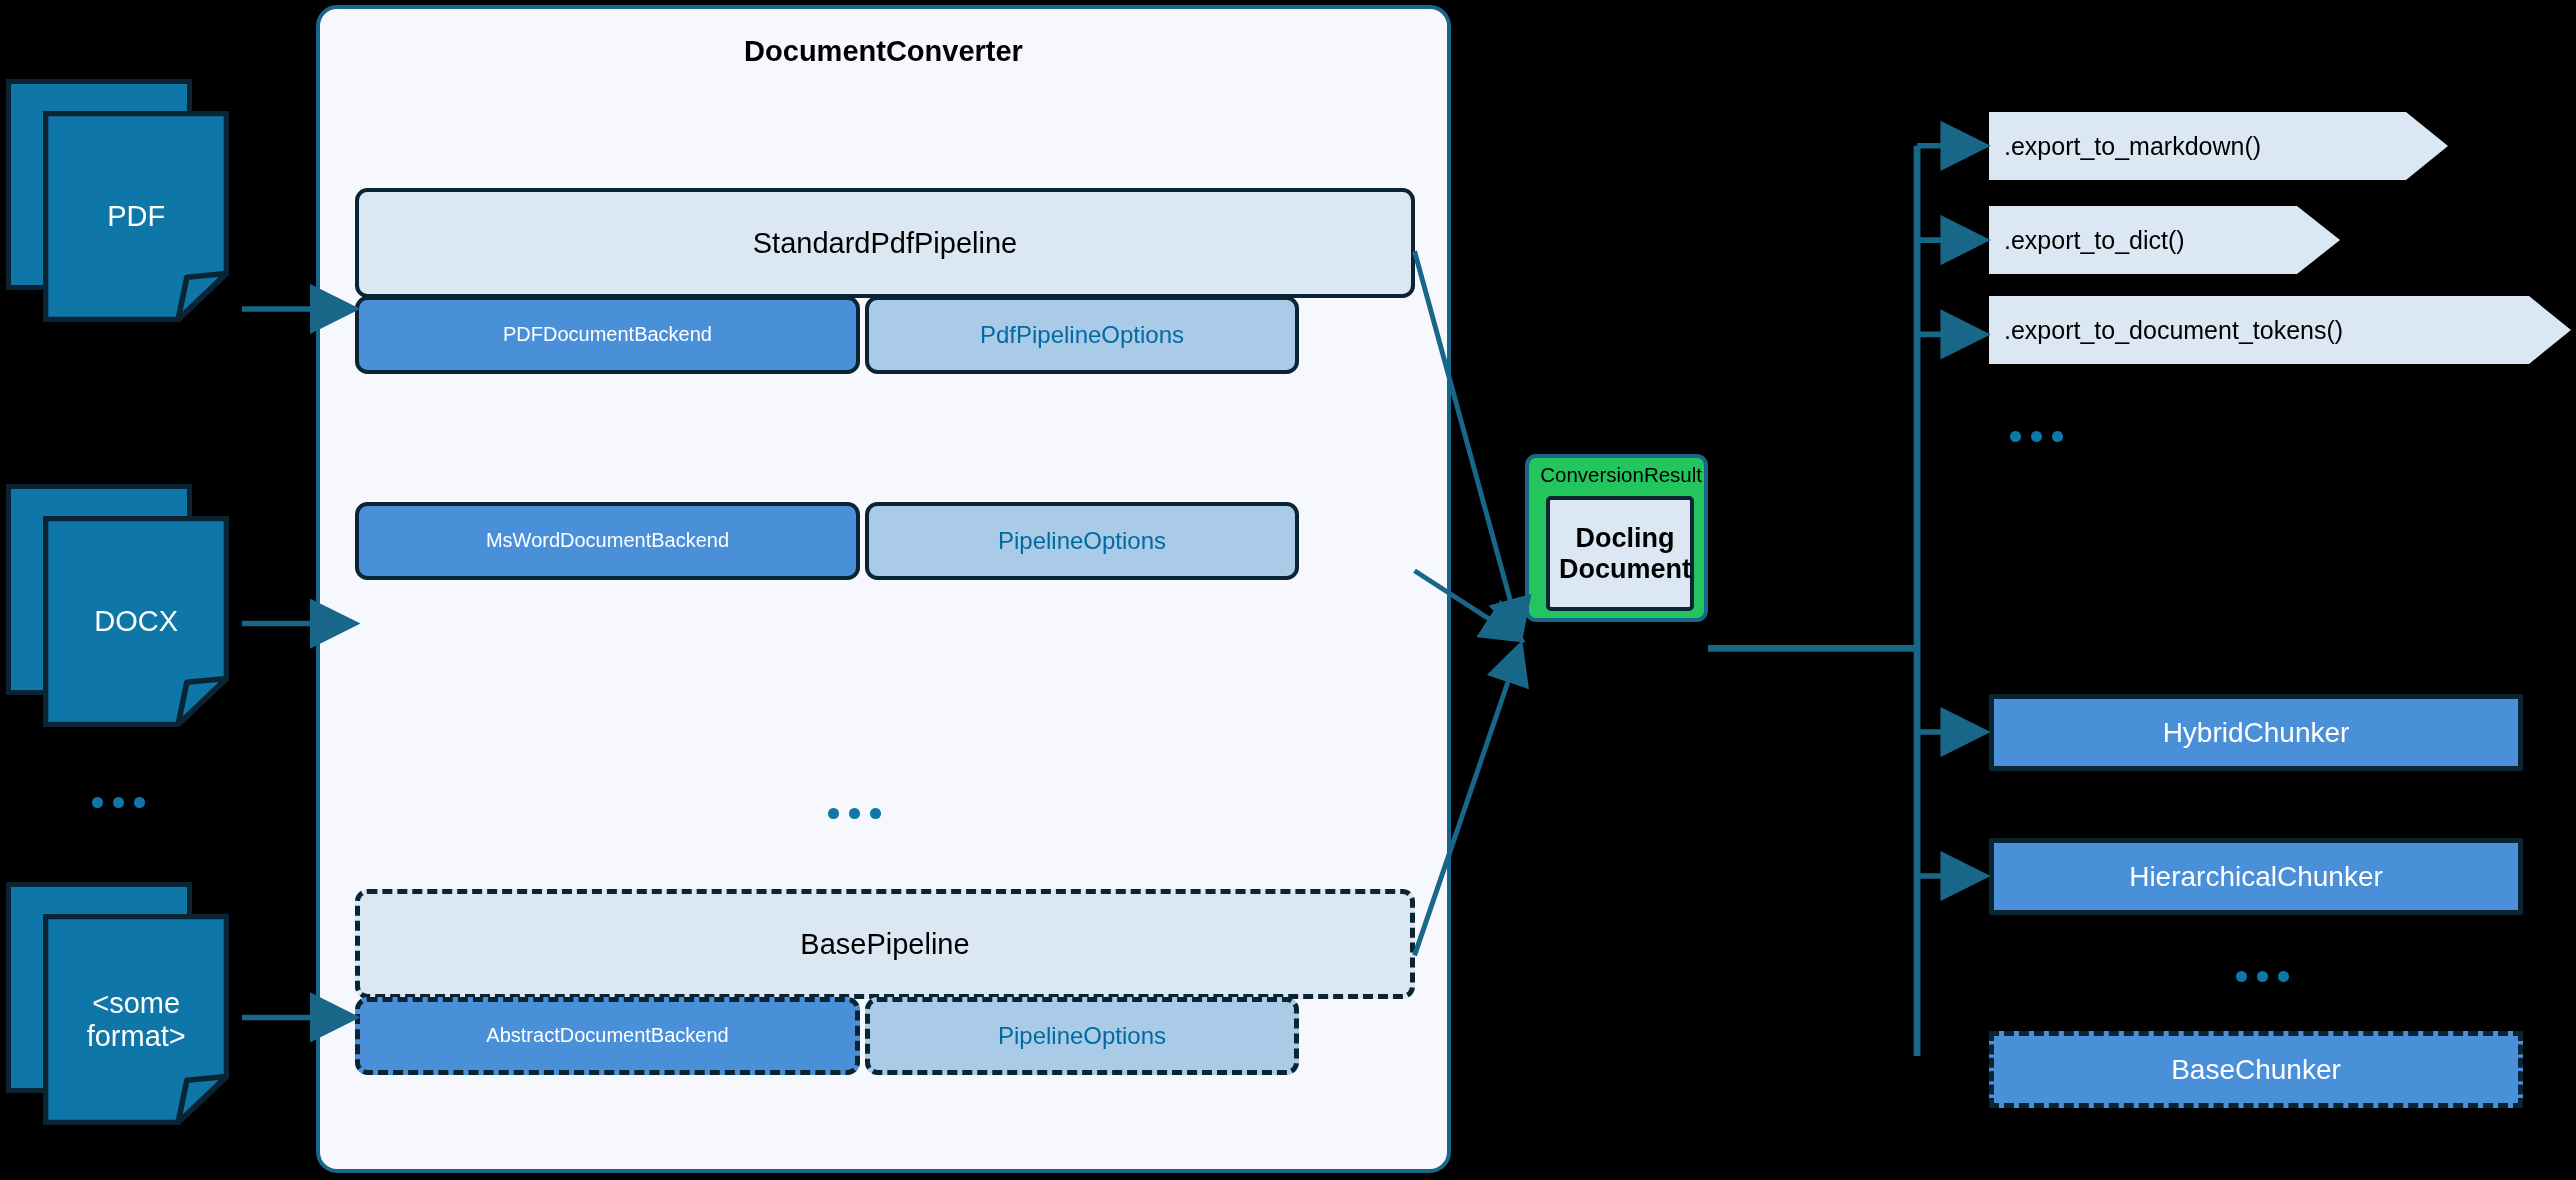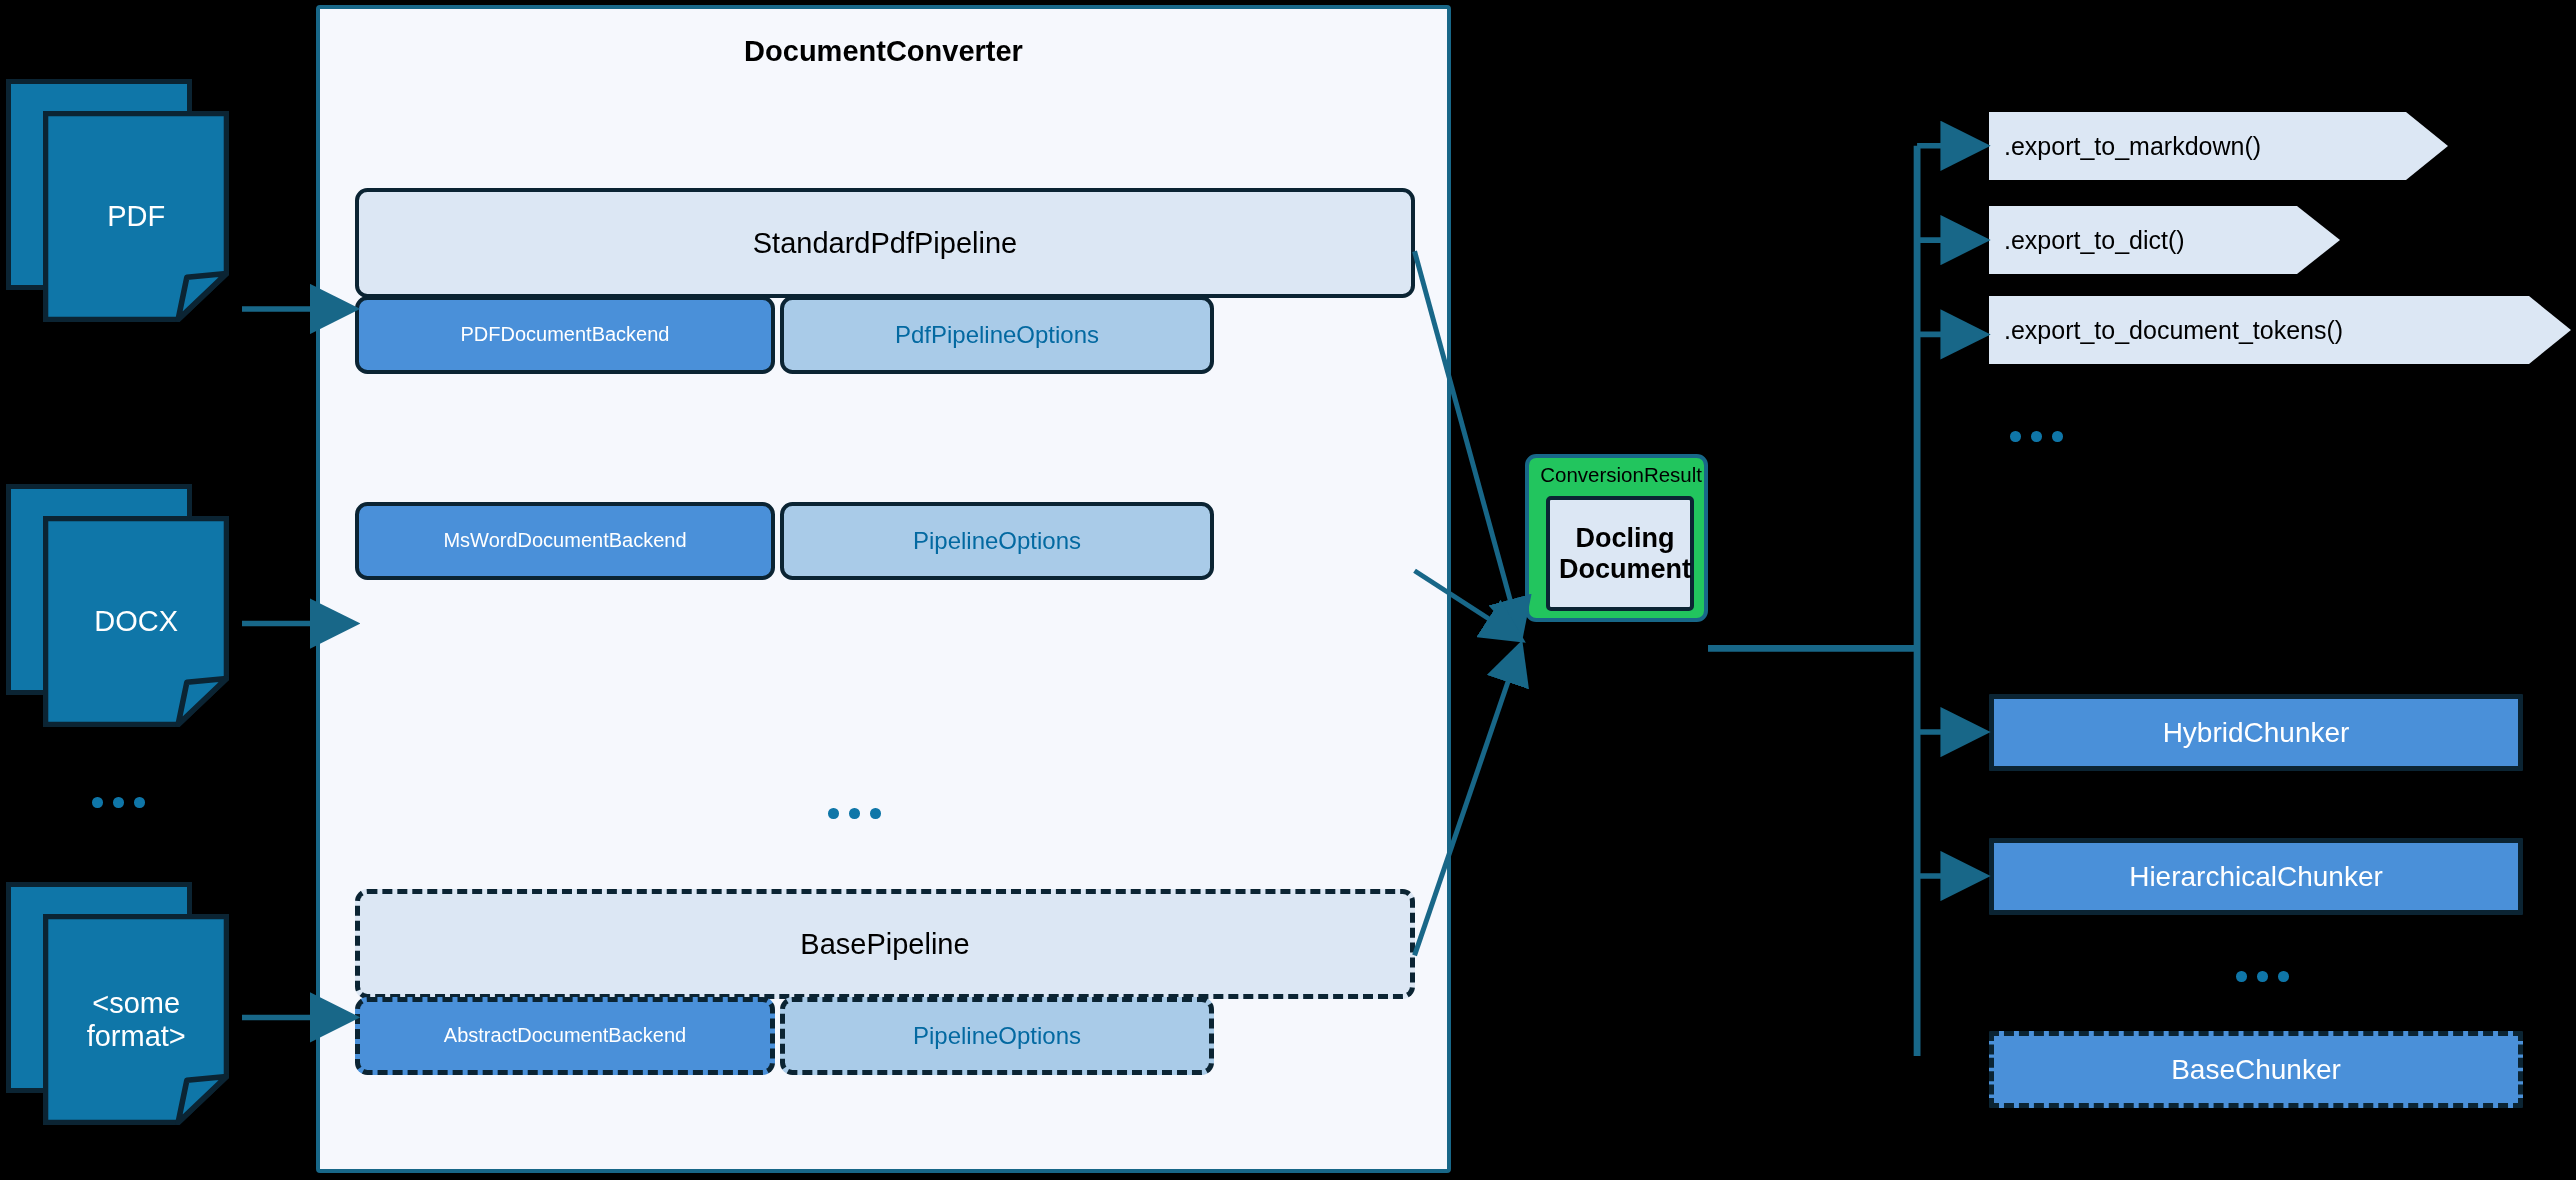--- a/index.html
+++ b/index.html
@@ -11,34 +11,34 @@
   .doc-stack{position:absolute;}
   .doc-back{position:absolute;left:0;top:0;width:186px;height:211px;
             background:#0f76a8;border:5.6px solid #0b2433;box-sizing:border-box;}
   .doc-front{position:absolute;left:37px;top:32px;width:186px;height:211px;}
   .doc-label{position:absolute;left:37px;top:32px;width:186px;height:211px;
              display:flex;align-items:center;justify-content:center;text-align:center;
              color:#fff;font-size:29px;line-height:1.12;box-sizing:border-box;padding:0 12px;}
 
   
   #converter{position:absolute;left:316px;top:5px;width:1135px;height:1168px;
-             background:#f6f8fd;border:4.3px solid #186788;border-radius:4px;box-sizing:border-box;}
+             background:#f6f8fd;border:4.3px solid #186788;border-radius:21px;box-sizing:border-box;}
   #converter-title{position:absolute;left:0;top:26px;width:100%;text-align:center;
                    font-size:29px;font-weight:bold;color:#000;}
 
   
   .pgroup{position:absolute;left:35px;width:1060px;}
   .pg-head{position:relative;height:110px;background:#dce7f4;
            border:4.3px solid #0b2433;border-radius:12.4px;box-sizing:border-box;
            display:flex;align-items:center;justify-content:center;}
   .pg-head span{font-size:29px;color:#000;}
   .pg-row{position:relative;display:flex;margin-top:-2.5px;}
   .pg-cell{height:78px;border:4.3px solid #0b2433;border-radius:12.4px;box-sizing:border-box;
            display:flex;align-items:center;justify-content:center;padding:0 6.2px;text-align:center;}
-  .pg-backend{width:420px;background:#4a90d9;color:#fff;font-size:20px;}
+  .pg-backend{width:505px;background:#4a90d9;color:#fff;font-size:20px;}
   .pg-options{width:434px;margin-left:5px;background:#a9cbe8;color:#0369a1;font-size:24px;}
   .dashed .pg-head,.dashed .pg-cell{border-style:dashed;border-width:5px;}
 
   .dots{position:absolute;display:flex;gap:10.5px;align-items:center;}
   .dots i{display:block;width:10.5px;height:10.5px;border-radius:50%;background:#0f76a8;}
 
   
   #convres{position:absolute;left:1525px;top:454px;width:183px;height:168px;
            background:#22c55e;border:4.3px solid #186788;border-radius:11.2px;box-sizing:border-box;}
   #convres-label{position:absolute;left:11.2px;top:5px;font-size:20.5px;color:#000;white-space:nowrap;}

